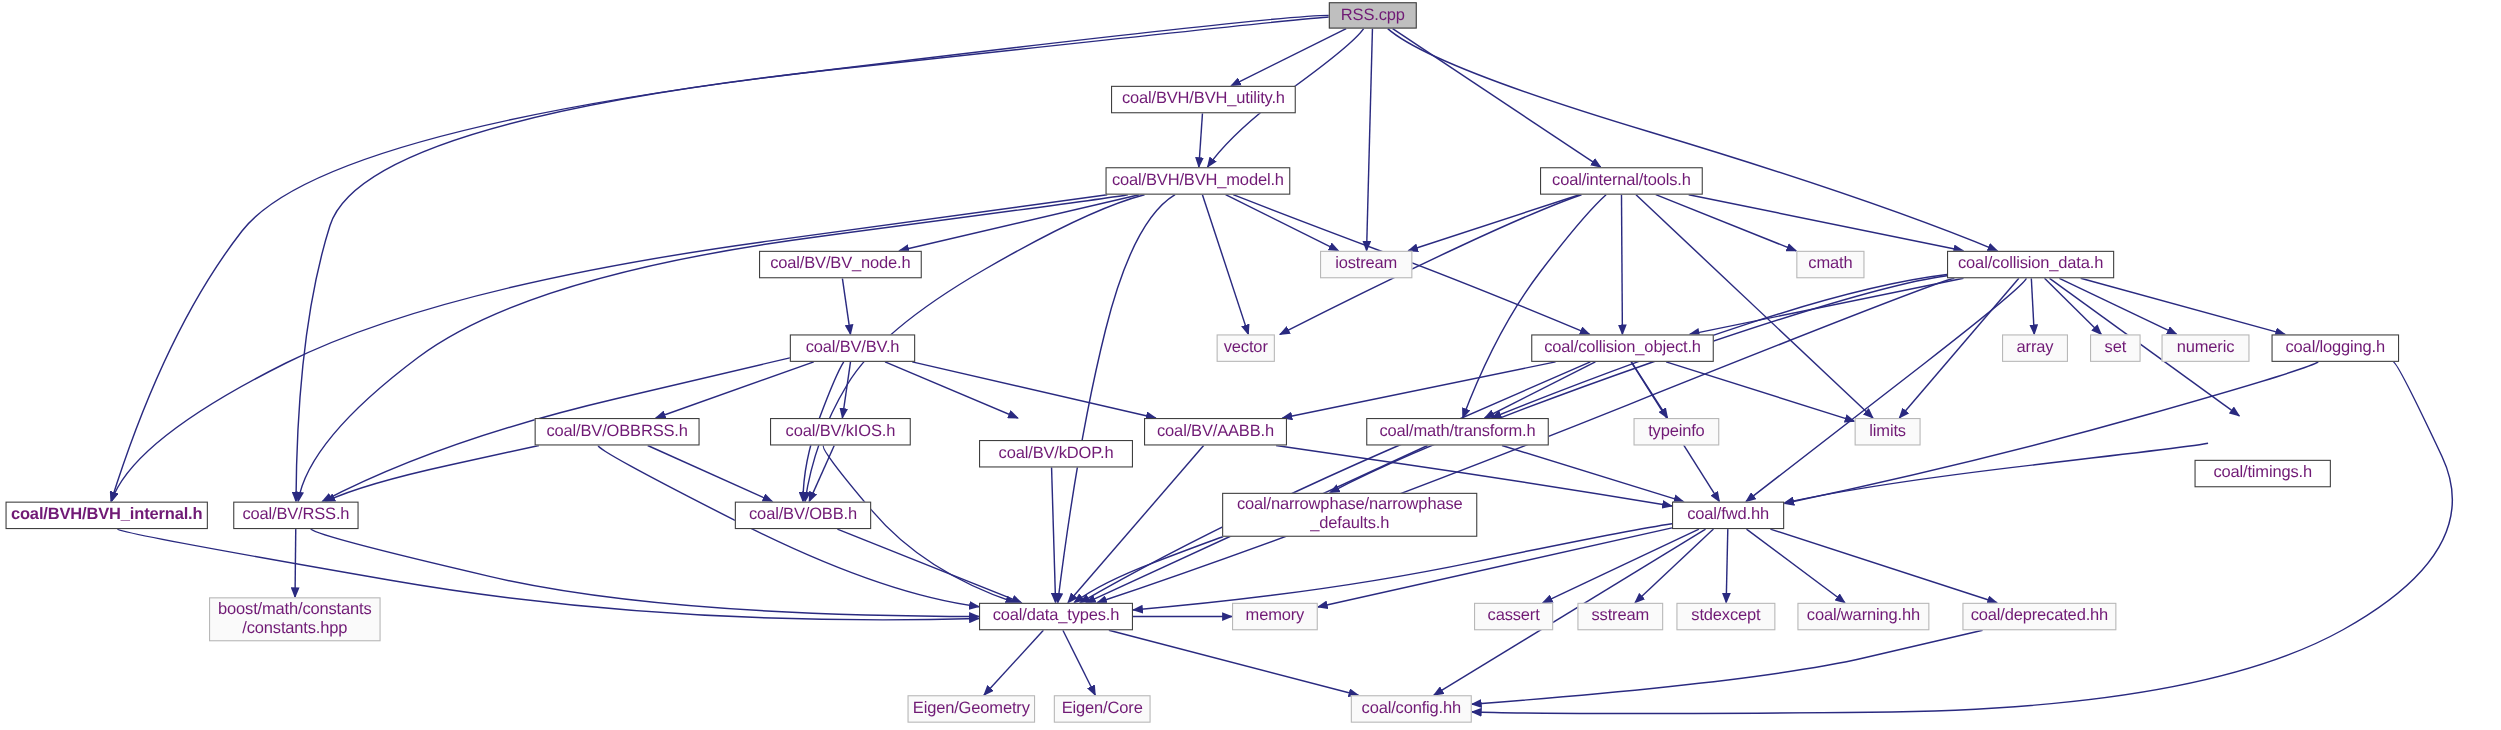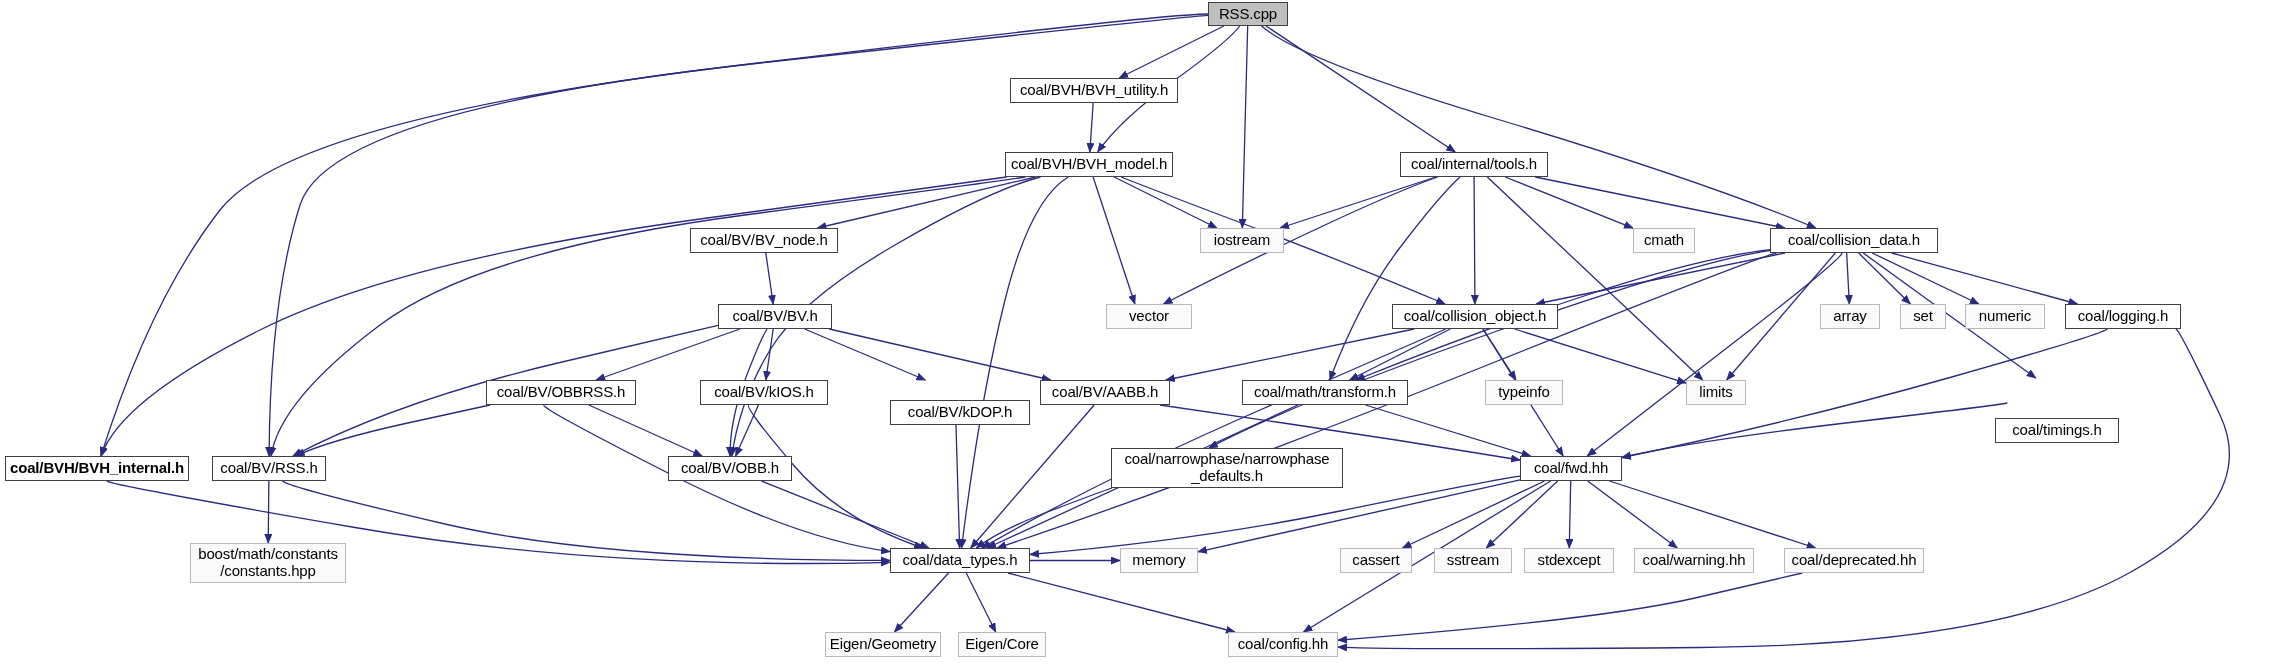--- a/index.html
+++ b/index.html
@@ -31,21 +31,21 @@
   }
   .graph-node {
     position: absolute;
     box-sizing: border-box;
     display: flex;
     align-items: center;
     justify-content: center;
     text-align: center;
     line-height: 1.12;
     white-space: pre;
-    color: #000000;
+    color: #701a75;
     background: #ffffff;
     border: 1px solid #808080;
     font-size: 15px;
     letter-spacing: -0.15px;
   }
   .graph-node.sys {
     background: #fafafa;
     border: 1px solid #b8b8b8;
   }
   .graph-node.local {
@@ -149,23 +149,23 @@
       </g>
   </svg>
   <div id="node-layer">
       <div class="graph-node root" style="left: 1208px; top: 2px; width: 80px; height: 24px;">RSS.cpp</div>
       <div class="graph-node local" style="left: 1010px; top: 78px; width: 168px; height: 25px;">coal/BVH/BVH_utility.h</div>
       <div class="graph-node local" style="left: 1005px; top: 152px; width: 168px; height: 25px;">coal/BVH/BVH_model.h</div>
       <div class="graph-node local" style="left: 1400px; top: 152px; width: 148px; height: 25px;">coal/internal/tools.h</div>
       <div class="graph-node local" style="left: 690px; top: 228px; width: 148px; height: 25px;">coal/BV/BV_node.h</div>
       <div class="graph-node sys" style="left: 1200px; top: 228px; width: 84px; height: 25px;">iostream</div>
       <div class="graph-node sys" style="left: 1633px; top: 228px; width: 62px; height: 25px;">cmath</div>
-      <div class="graph-node local" style="left: 1770px; top: 228px; width: 168px; height: 25px;">coal/collision_data.h</div>
+      <div class="graph-node local" style="left: 1770px; top: 228px; width: 152px; height: 25px;">coal/collision_data.h</div>
       <div class="graph-node local" style="left: 718px; top: 304px; width: 114px; height: 25px;">coal/BV/BV.h</div>
-      <div class="graph-node sys" style="left: 1106px; top: 304px; width: 86px; height: 25px;">vector</div>
+      <div class="graph-node sys" style="left: 1106px; top: 304px; width: 53px; height: 25px;">vector</div>
       <div class="graph-node local" style="left: 1392px; top: 304px; width: 166px; height: 25px;">coal/collision_object.h</div>
       <div class="graph-node sys" style="left: 1820px; top: 304px; width: 60px; height: 25px;">array</div>
       <div class="graph-node sys" style="left: 1900px; top: 304px; width: 46px; height: 25px;">set</div>
       <div class="graph-node sys" style="left: 1965px; top: 304px; width: 80px; height: 25px;">numeric</div>
       <div class="graph-node local" style="left: 2065px; top: 304px; width: 116px; height: 25px;">coal/logging.h</div>
       <div class="graph-node local" style="left: 486px; top: 380px; width: 150px; height: 25px;">coal/BV/OBBRSS.h</div>
       <div class="graph-node local" style="left: 700px; top: 380px; width: 128px; height: 25px;">coal/BV/kIOS.h</div>
       <div class="graph-node local" style="left: 890px; top: 400px; width: 140px; height: 25px;">coal/BV/kDOP.h</div>
       <div class="graph-node local" style="left: 1040px; top: 380px; width: 130px; height: 25px;">coal/BV/AABB.h</div>
       <div class="graph-node local" style="left: 1242px; top: 380px; width: 166px; height: 25px;">coal/math/transform.h</div>

